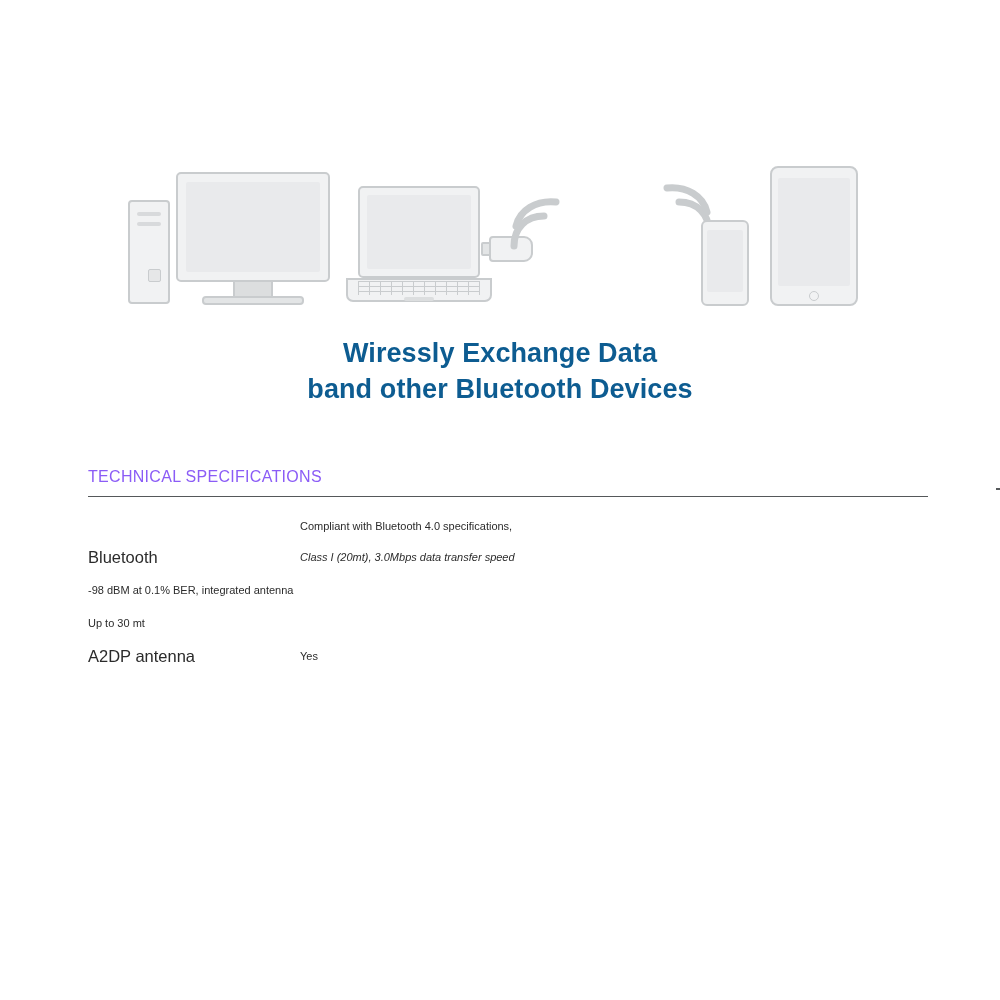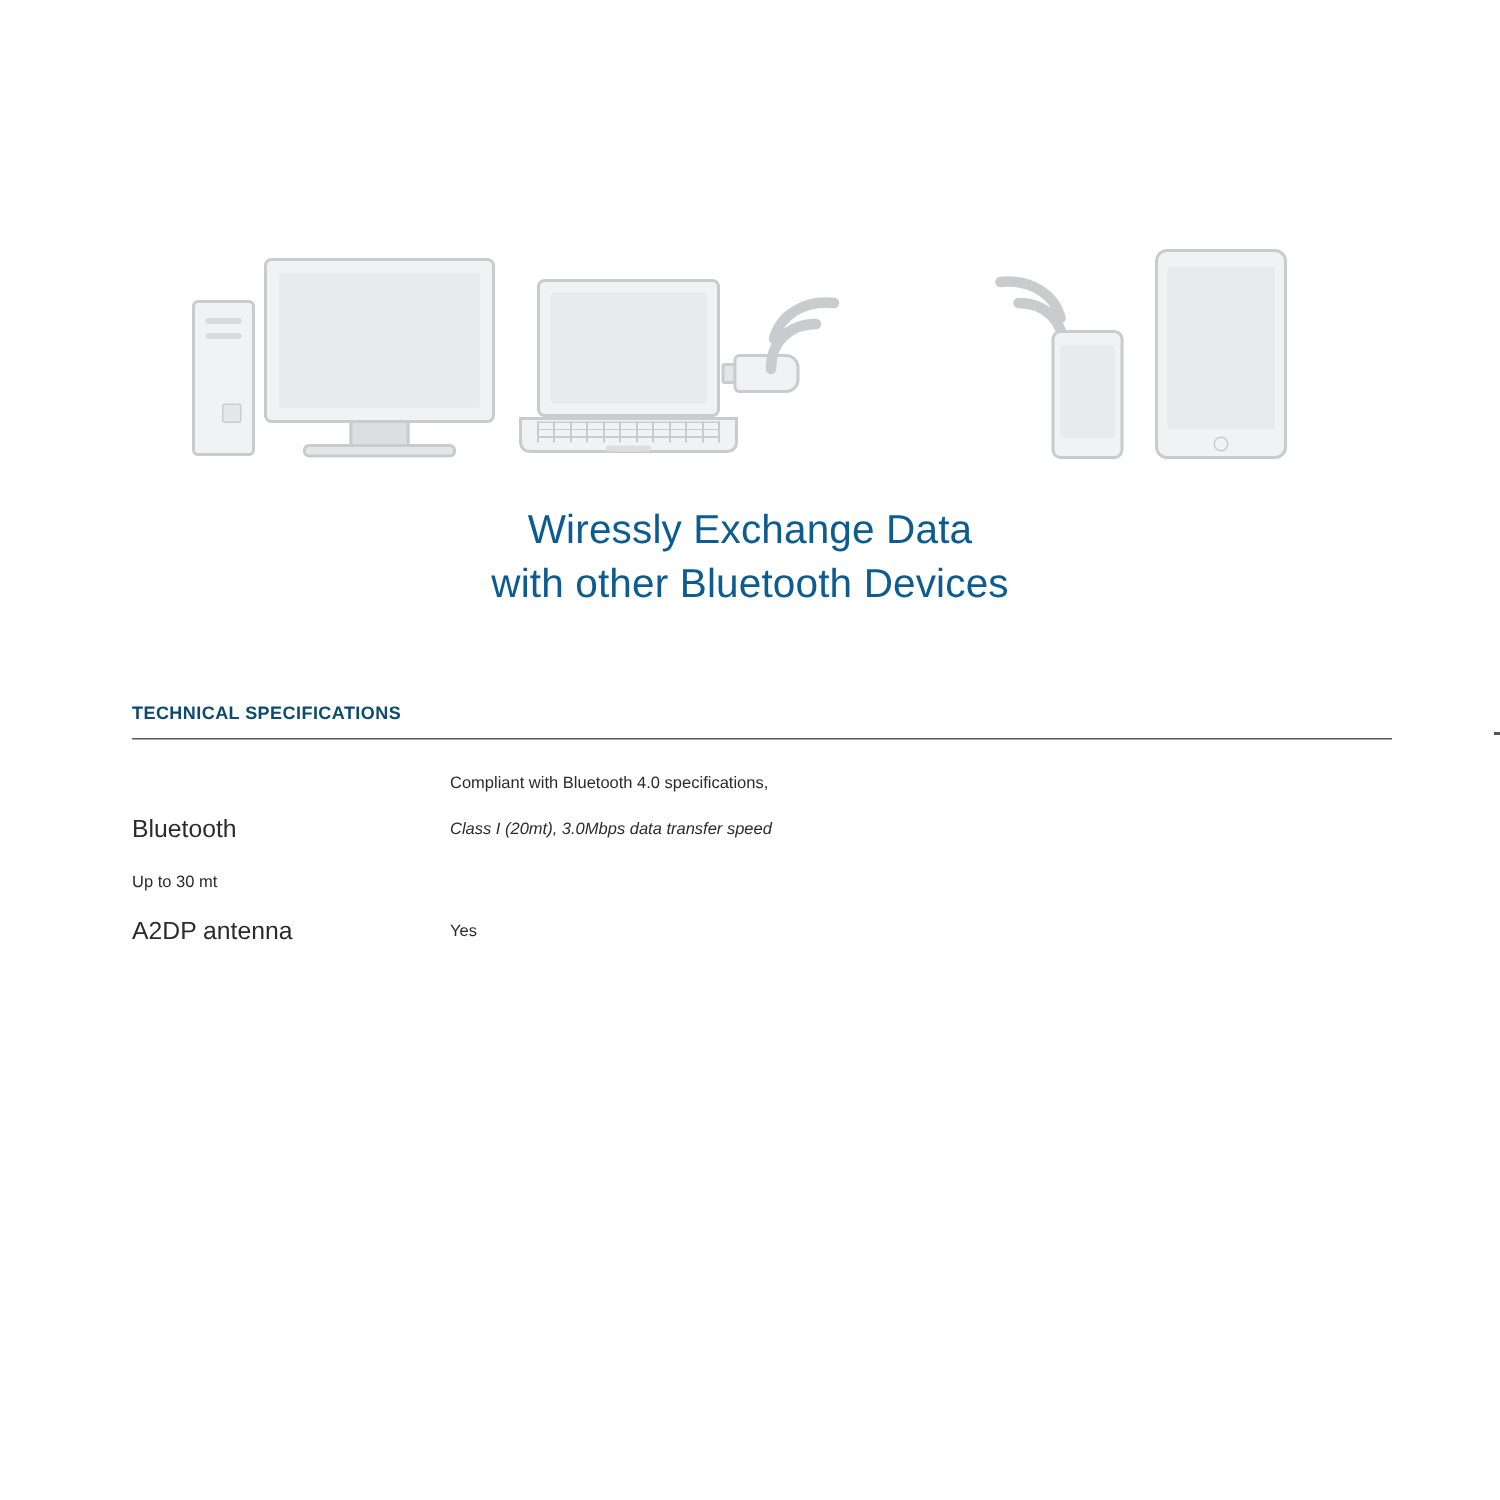--- a/index.html
+++ b/index.html
@@ -233,38 +233,38 @@
   .wave-left  { position: absolute; left: 655px; top: 42px; }
 
   
   .headline {
     position: absolute;
     left: 0;
     top: 335px;
     width: 1000px;
     text-align: center;
     color: #0d5c91;
-    font-weight: normal;
+    font-weight: bold;
     font-size: 27px;
     line-height: 36px;
     letter-spacing: 0.1px;
   }
 
   
   .specs {
     position: absolute;
     left: 88px;
     top: 468px;
     width: 840px;
   }
   .specs-title {
-    font-size: 12px;
-    font-weight: bold;
+    font-size: 16px;
+    font-weight: normal;
     letter-spacing: 0.3px;
-    color: #0c4a6e;
+    color: #8b5cf6;
     padding-bottom: 10px;
   }
   .specs-rule {
     border-top: 1.5px solid #55585a;
     width: 840px;
     margin-bottom: 14px;
   }
   .spec-row {
     display: flex;
     align-items: flex-end;
@@ -335,37 +335,38 @@
   <div class="dev-outline phone"></div>
   <div class="phone-screen"></div>
 
   <div class="dev-outline tablet"></div>
   <div class="tablet-screen"></div>
   <div class="tablet-home"></div>
 </div>
 
 <div class="headline">
   <div>Wiressly Exchange Data</div>
-  <div>with other Bluetooth Devices</div>
+  <div>band other Bluetooth Devices</div>
 </div>
 
 <div class="specs">
   <div class="specs-title">TECHNICAL SPECIFICATIONS</div>
   <div class="specs-rule"></div>
 
   <div class="spec-row">
     <div class="spec-label">Bluetooth</div>
     <div class="spec-value">
       <span>Compliant with Bluetooth 4.0 specifications,</span>
       <span class="line2">Class I (20mt), 3.0Mbps data transfer speed</span>
     </div>
   </div>
 
 
   <div class="spec-row">
+    <div class="spec-value">-98 dBM at 0.1% BER, integrated antenna</div>
   </div>
 
   <div class="spec-row">
     <div class="spec-value">Up to 30 mt</div>
   </div>
 
   <div class="spec-row">
     <div class="spec-label">A2DP antenna</div>
     <div class="spec-value">Yes</div>
   </div>

